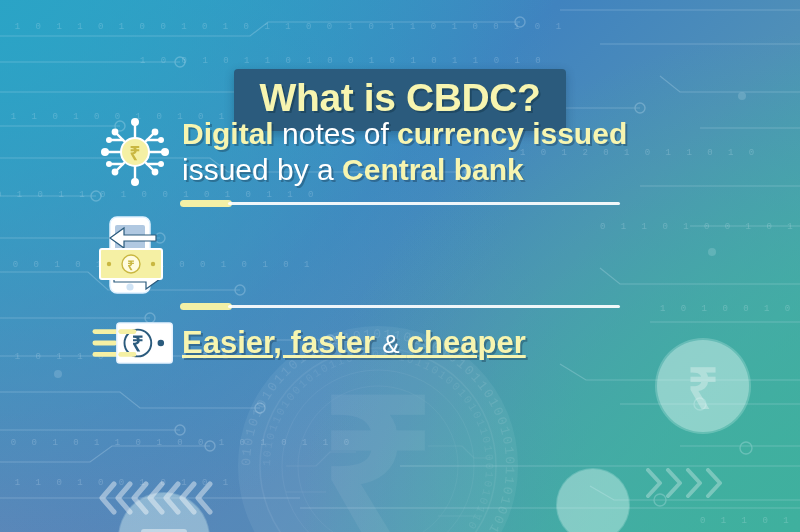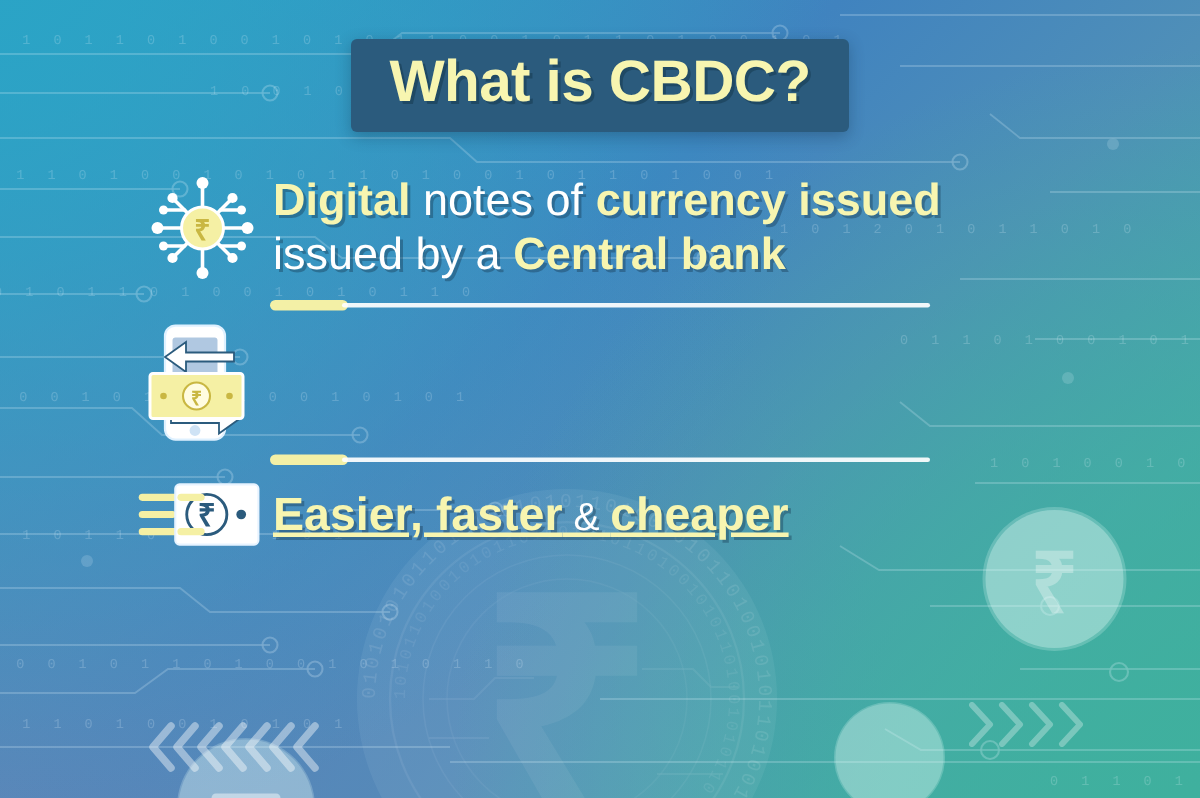--- a/index.html
+++ b/index.html
@@ -64,20 +64,21 @@
   
   .title-wrap {
     position:absolute; left:0; right:0; top:26px;
     display:flex; justify-content:center;
   }
   .title-box {
     background:#2b5b7d;
     border-radius:4px;
     padding:7px 26px 11px 26px;
     box-shadow:0 3px 10px rgba(12,40,62,0.30);
+    margin-top:43px;
   }
   .title-text {
     font-size:39px;
     font-weight:bold;
     color:#f7f5b0;
     letter-spacing:-0.4px;
     text-shadow:2px 2px 0 rgba(18,50,72,0.45);
     white-space:nowrap;
   }
 

